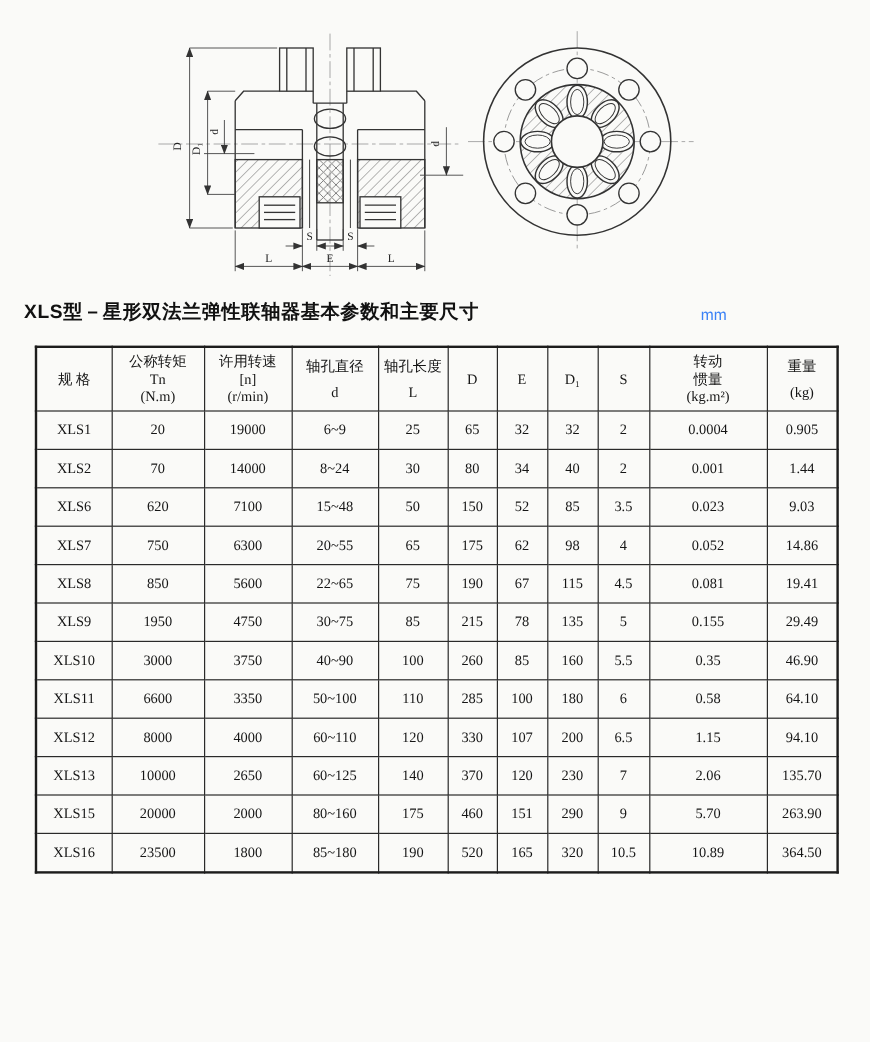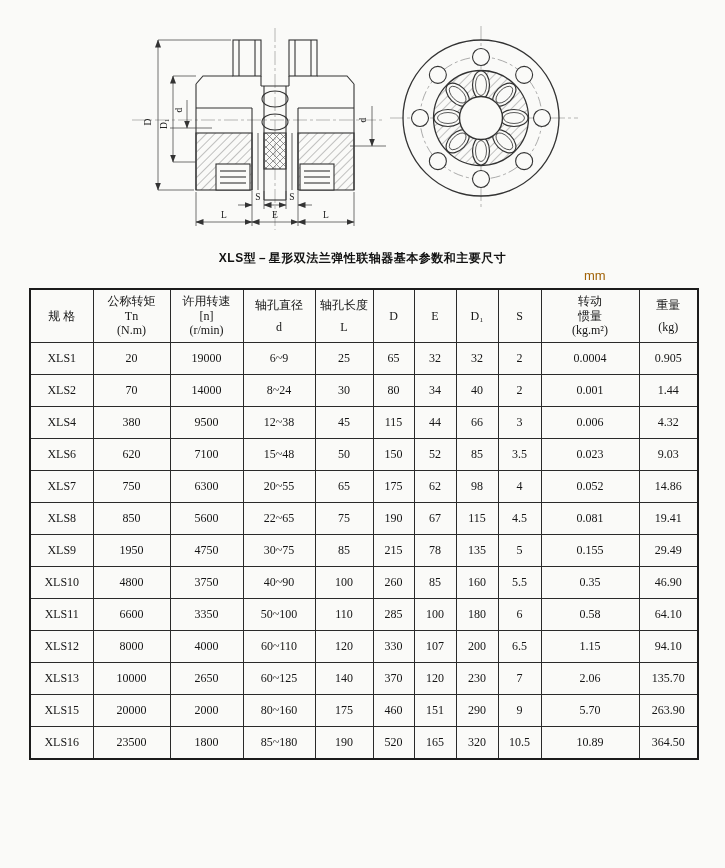--- a/index.html
+++ b/index.html
@@ -1,25 +1,25 @@
 <!DOCTYPE html>
 <html><head>
 <meta charset="utf-8">
 <style>
   html,body{margin:0;padding:0;}
   .page{position:relative;width:725px;height:868px;background:#fafaf8;overflow:hidden;
         font-family:"Liberation Serif","DejaVu Serif",serif;color:#1a1a1a;}
   svg.drawing{position:absolute;top:0;left:0;}
   .titlebar{position:absolute;top:250px;left:0;width:725px;height:26px;}
-  .title{position:absolute;left:20px;width:685px;text-align:center;
+  .title{position:absolute;left:20px;width:685px;text-align:left;
          font-family:"Liberation Sans","DejaVu Sans",sans-serif;
-         font-weight:bold;font-size:12px;letter-spacing:.5px;color:#111;}
-  .unit{position:absolute;left:584px;top:18px;
+         font-weight:bold;font-size:16px;letter-spacing:.5px;color:#111;}
+  .unit{position:absolute;left:584px;top:5px;
         font-family:"Liberation Sans","DejaVu Sans",sans-serif;
-        font-size:13px;color:#a16207;}
+        font-size:13px;color:#3b82f6;}
   table.params{position:absolute;left:29px;top:288px;border-collapse:collapse;table-layout:fixed;
         border:2px solid #1c1c1c;font-size:12px;color:#151515;}
   table.params th,table.params td{border:1px solid #2a2a2a;text-align:center;vertical-align:middle;
         font-weight:normal;padding:0;overflow:hidden;}
   table.params thead th{height:52px;}
   table.params tbody td{height:31px;}
   .hl{display:flex;flex-direction:column;justify-content:center;align-items:center;
       height:52px;line-height:1.2;}
   .hl.c2{justify-content:space-evenly;}
   .hl.c3{justify-content:center;}
@@ -282,33 +282,20 @@
           <td>8~24</td>
           <td>30</td>
           <td>80</td>
           <td>34</td>
           <td>40</td>
           <td>2</td>
           <td>0.001</td>
           <td>1.44</td>
         </tr>
         <tr>
-          <td>XLS4</td>
-          <td>380</td>
-          <td>9500</td>
-          <td>12~38</td>
-          <td>45</td>
-          <td>115</td>
-          <td>44</td>
-          <td>66</td>
-          <td>3</td>
-          <td>0.006</td>
-          <td>4.32</td>
-        </tr>
-        <tr>
           <td>XLS6</td>
           <td>620</td>
           <td>7100</td>
           <td>15~48</td>
           <td>50</td>
           <td>150</td>
           <td>52</td>
           <td>85</td>
           <td>3.5</td>
           <td>0.023</td>
@@ -348,21 +335,21 @@
           <td>85</td>
           <td>215</td>
           <td>78</td>
           <td>135</td>
           <td>5</td>
           <td>0.155</td>
           <td>29.49</td>
         </tr>
         <tr>
           <td>XLS10</td>
-          <td>4800</td>
+          <td>3000</td>
           <td>3750</td>
           <td>40~90</td>
           <td>100</td>
           <td>260</td>
           <td>85</td>
           <td>160</td>
           <td>5.5</td>
           <td>0.35</td>
           <td>46.90</td>
         </tr>

